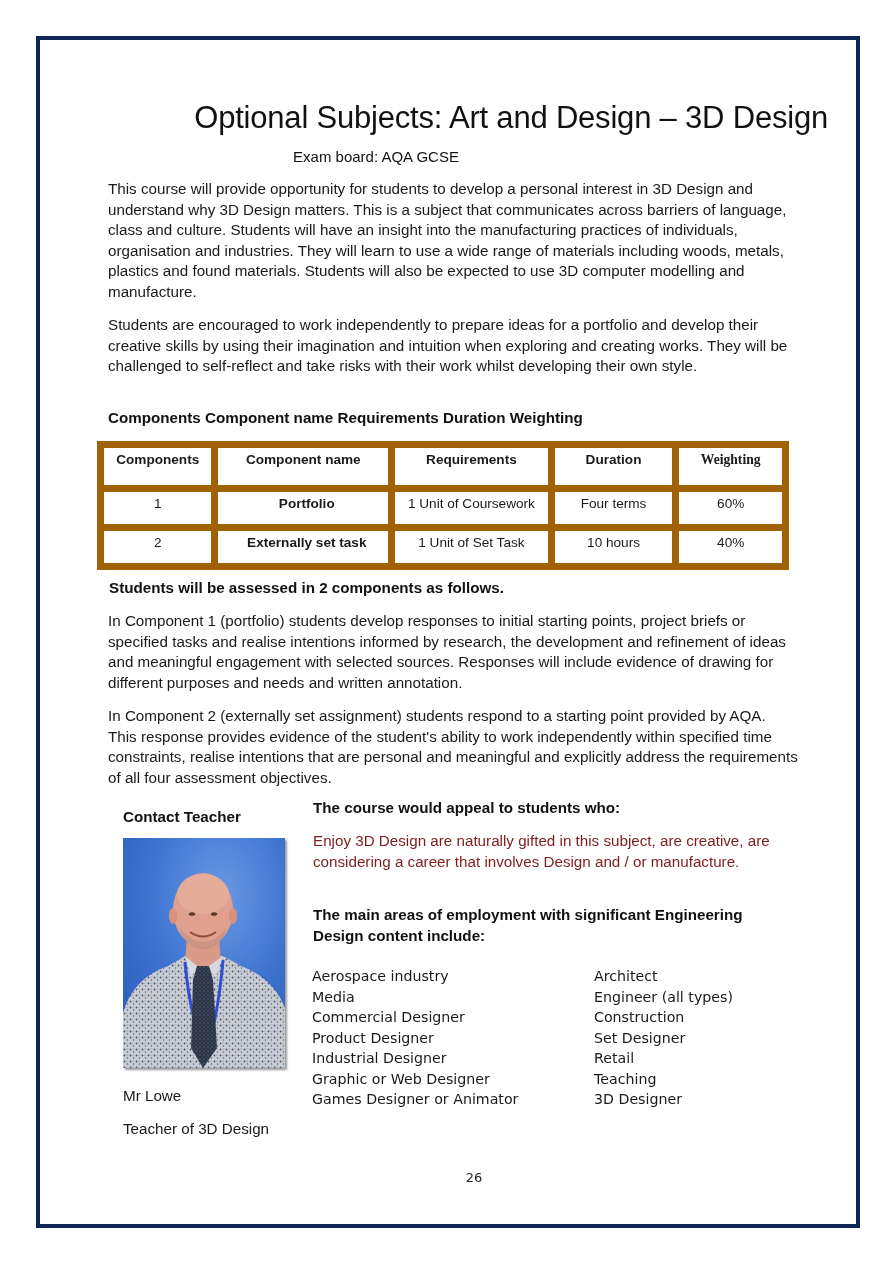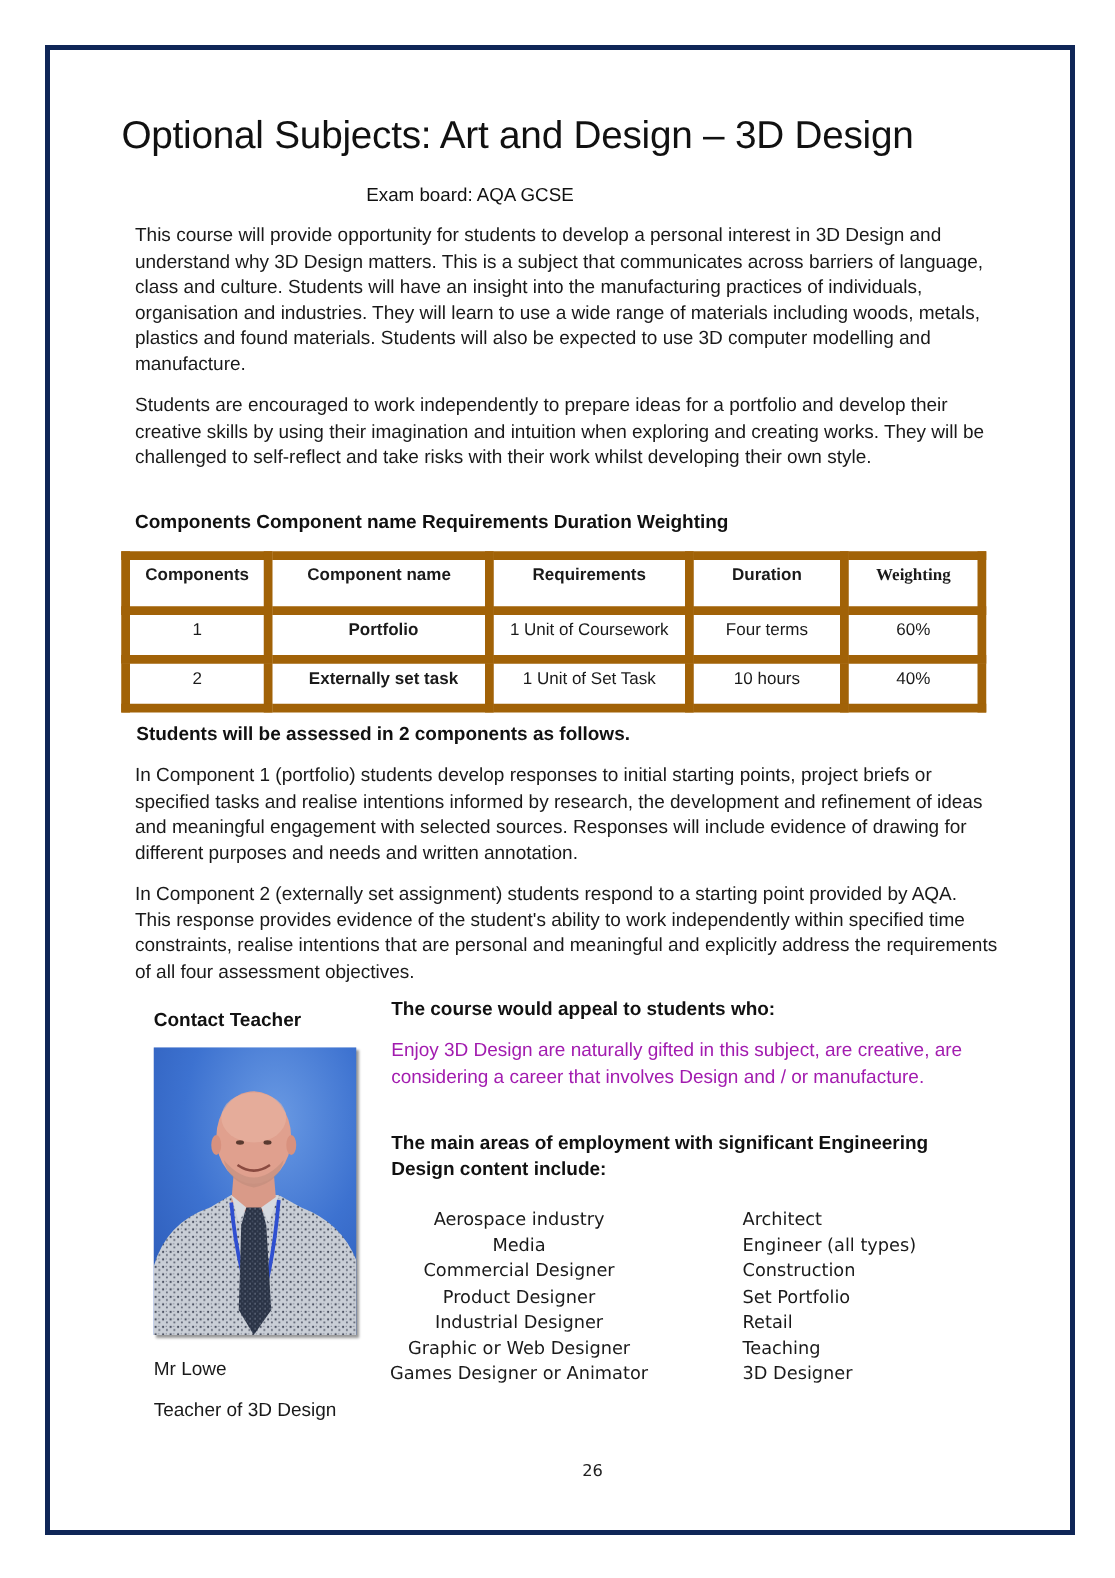--- a/index.html
+++ b/index.html
@@ -21,22 +21,22 @@
       top: 36px;
       width: 816px;
       height: 1184px;
       border: 4px solid #0f2657;
       box-sizing: content-box;
     }
     .title {
       position: absolute;
       left: 0;
       width: 828px;
-      top: 88px;
-      text-align: center;
+      top: 98px;
+      text-align: right;
       font-size: 31px;
       line-height: 40px;
       font-weight: normal;
       margin: 0;
       letter-spacing: -0.2px;
     }
     .subtitle {
       position: absolute;
       left: 0;
       width: 752px;
@@ -135,40 +135,40 @@
     }
     .h-appeal { left: 313px; top: 798px; }
     .p-appeal {
       position: absolute;
       left: 313px;
       top: 831px;
       width: 480px;
       font-size: 15.2px;
       line-height: 20.5px;
       margin: 0;
-      color: #a21caf;
+      color: #7f1d1d;
     }
     .h-employment {
       left: 313px;
       top: 904px;
       width: 480px;
       line-height: 21px;
     }
     .job-list {
       position: absolute;
       top: 966px;
       margin: 0;
       padding: 0;
       list-style: none;
       font-family: "DejaVu Sans", sans-serif;
       font-size: 14.2px;
       line-height: 20.5px;
       color: #1a1a1a;
     }
-    .job-list.left { left: 312px; text-align: center; }
+    .job-list.left { left: 312px; }
     .job-list.right { left: 594px; }
     .page-number {
       position: absolute;
       left: 0;
       width: 892px;
       top: 1170px;
       text-align: center;
       font-family: "DejaVu Sans", sans-serif;
       font-size: 13px;
       color: #222222;
@@ -286,19 +286,19 @@
   <li>Product Designer</li>
   <li>Industrial Designer</li>
   <li>Graphic or Web Designer</li>
   <li>Games Designer or Animator</li>
 </ul>
 
 <ul class="job-list right">
   <li>Architect</li>
   <li>Engineer (all types)</li>
   <li>Construction</li>
-  <li>Set Portfolio</li>
+  <li>Set Designer</li>
   <li>Retail</li>
   <li>Teaching</li>
   <li>3D Designer</li>
 </ul>
 
 <div class="page-number">26</div>
 
 </body></html>

